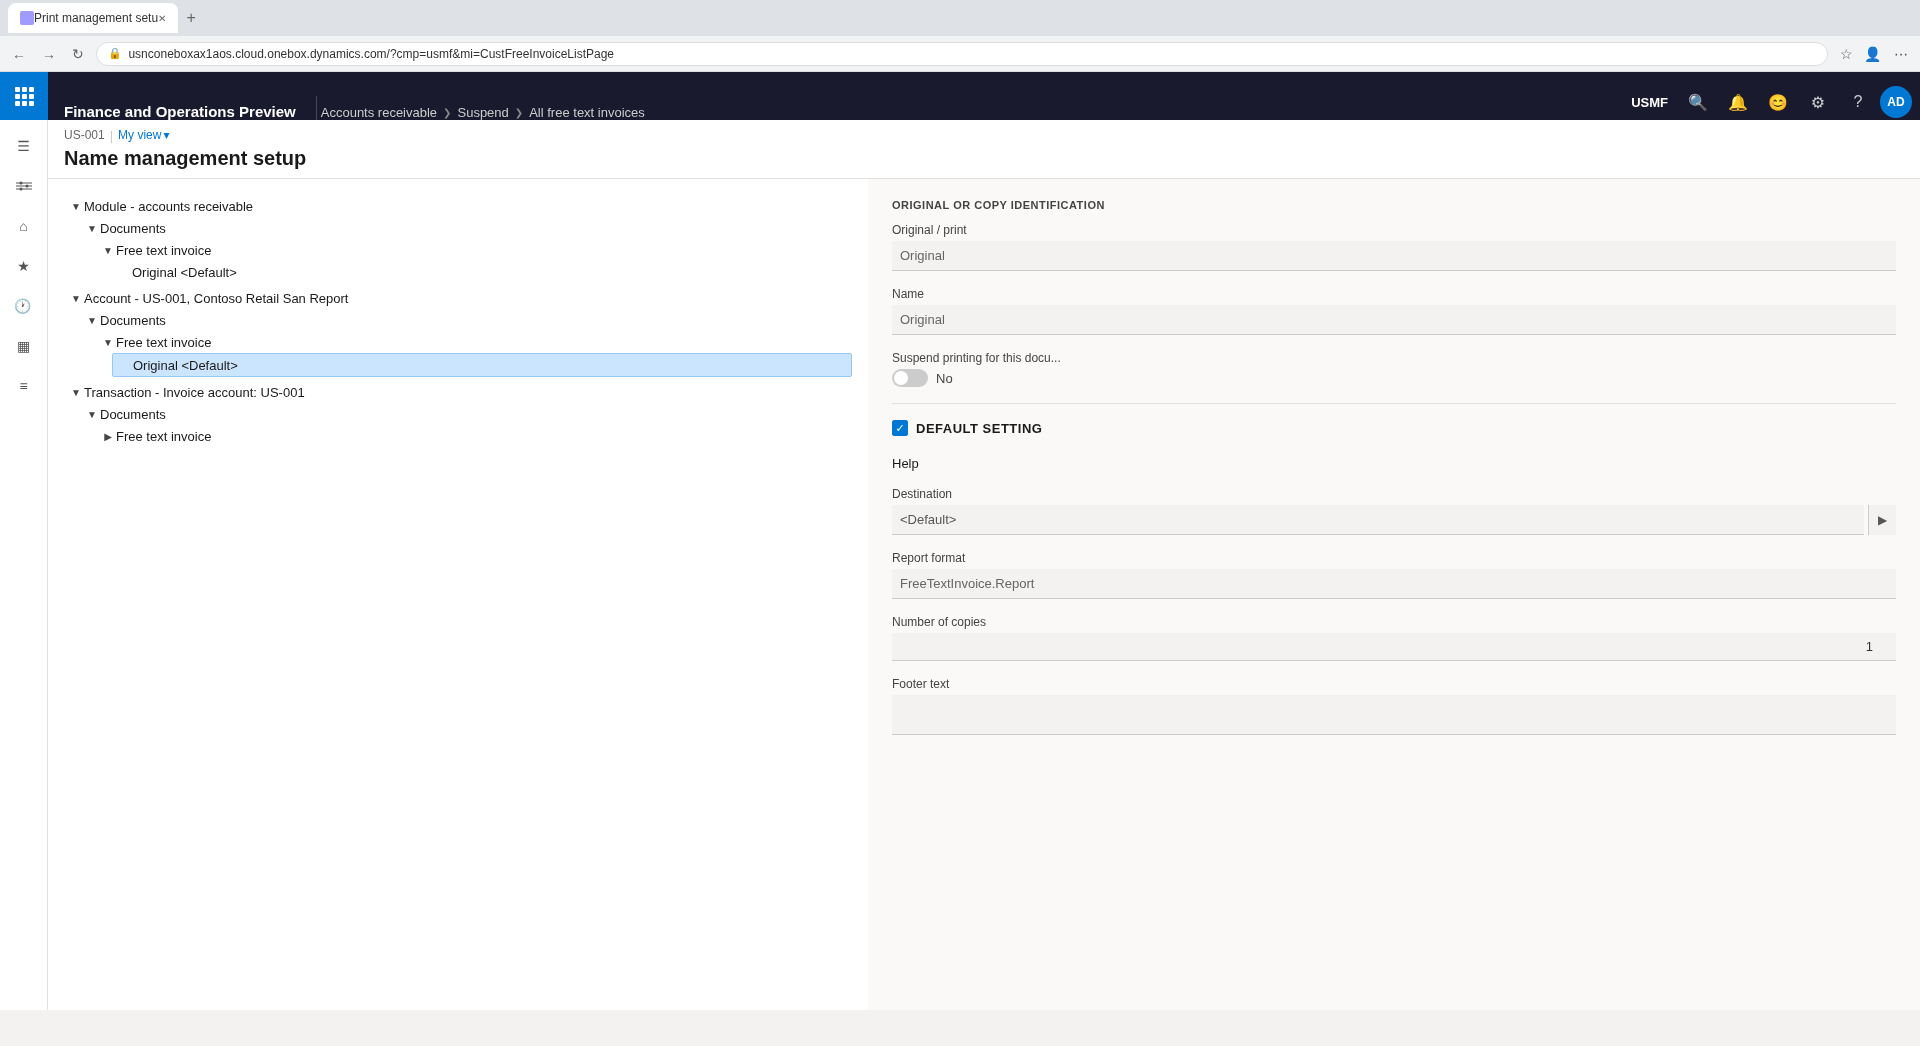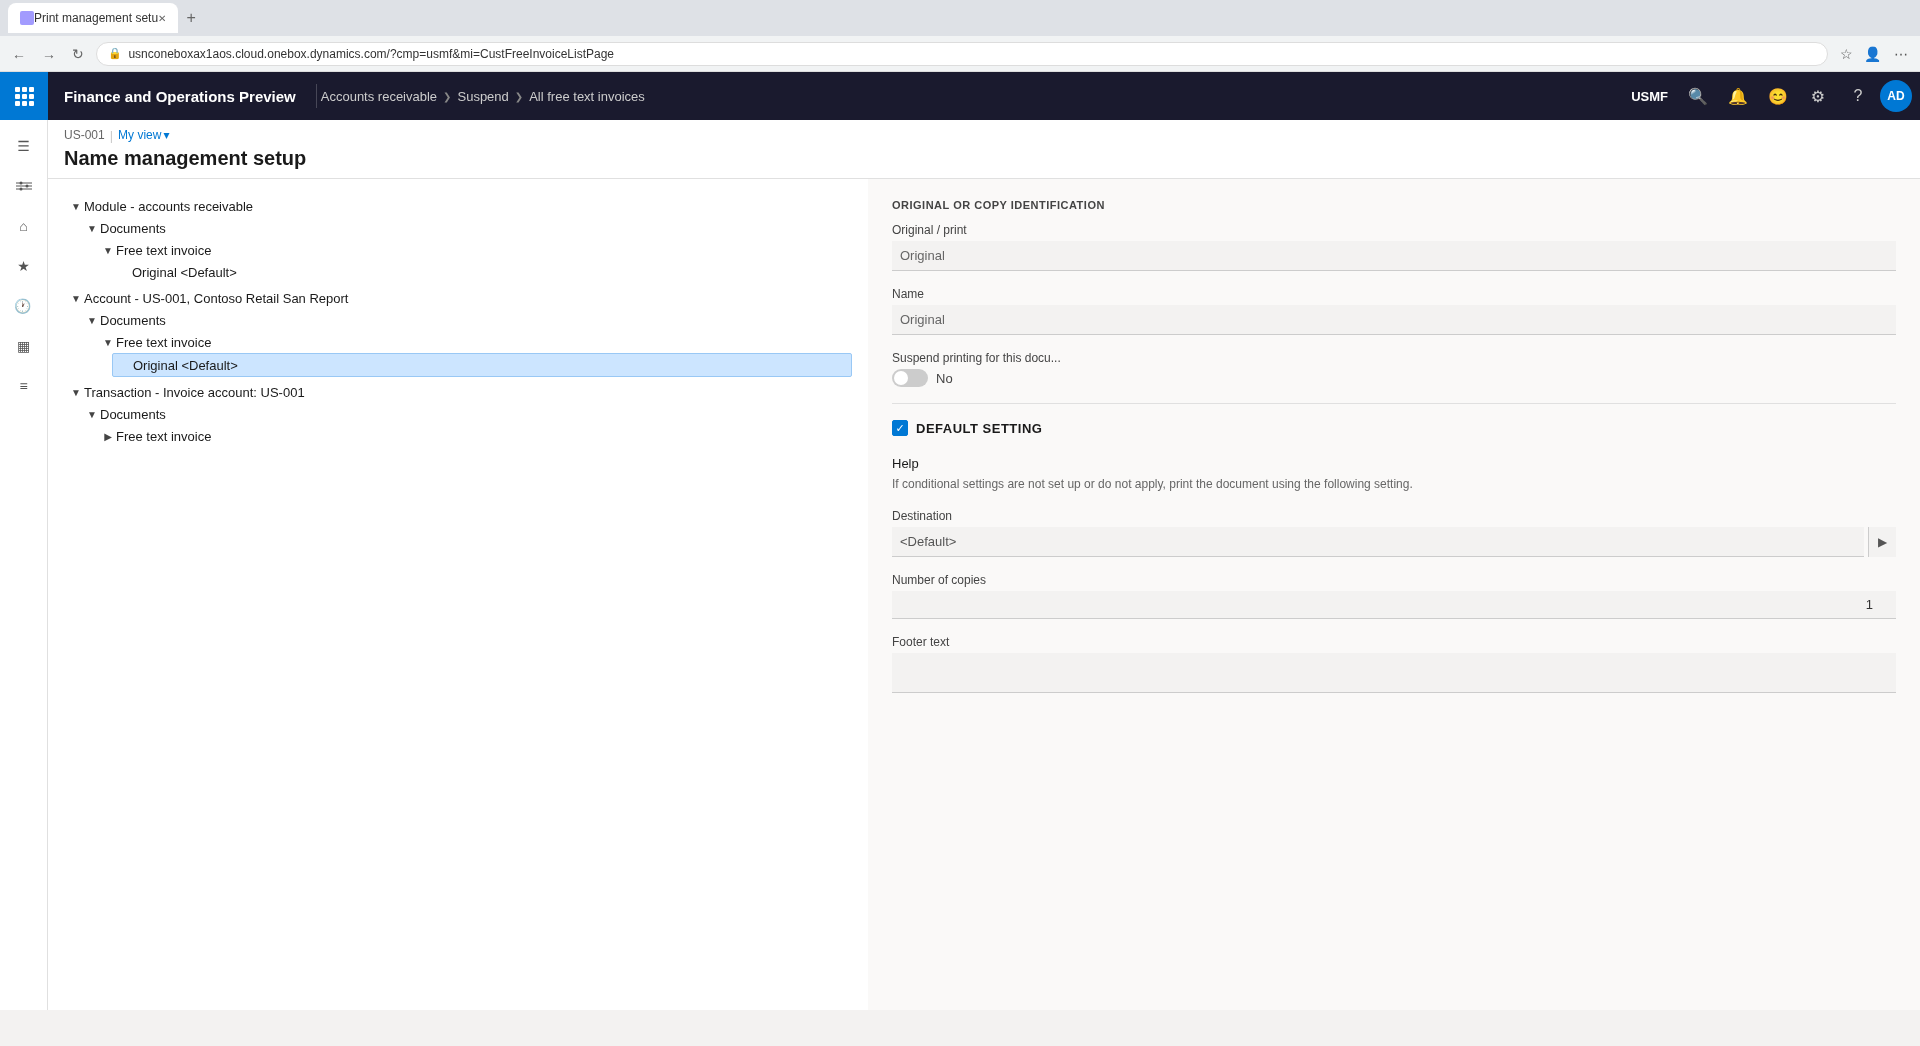--- a/index.html
+++ b/index.html
@@ -53,21 +53,21 @@
     .browser-action-btn { background: none; border: none; font-size: 14px; color: #555; cursor: pointer; padding: 4px; }
 
     
     .app-container { display: flex; flex-direction: column; height: calc(1046px - 108px); }
 
     
     .top-navbar {
       background: #1a1a2e;
       height: 48px;
       display: flex;
-      align-items: center;
+      align-items: flex-end;
       padding: 0;
       color: #fff;
     }
     .nav-waffle {
       width: 48px;
       height: 48px;
       display: flex;
       align-items: center;
       justify-content: center;
       background: #0078d4;
@@ -443,31 +443,34 @@
 
           <hr class="section-divider">
 
           <div class="default-setting-header">
             <div class="checkbox-sq"></div>
             <span class="section-label">DEFAULT SETTING</span>
           </div>
 
           <div class="help-section">
             <div class="help-title">Help</div>
-            <div class="help-text">If conditional settings are not set up or do not apply, print the document using the following setting.</div>
           </div>
 
           <div class="field-group">
             <div class="field-label">Destination</div>
             <div class="destination-row">
               <div class="field-value destination-value" style="color:#555;">&lt;Default&gt;</div>
               <button class="dest-arrow-btn">▶</button>
             </div>
           </div>
 
+          <div class="field-group">
+            <div class="field-label">Report format</div>
+            <div class="field-value">FreeTextInvoice.Report</div>
+          </div>
 
           <div class="field-group">
             <div class="field-label">Number of copies</div>
             <input type="number" class="number-input" value="1" style="">
           </div>
 
           <div class="field-group">
             <div class="field-label">Footer text</div>
             <div class="field-value" style="min-height:40px;"></div>
           </div>

